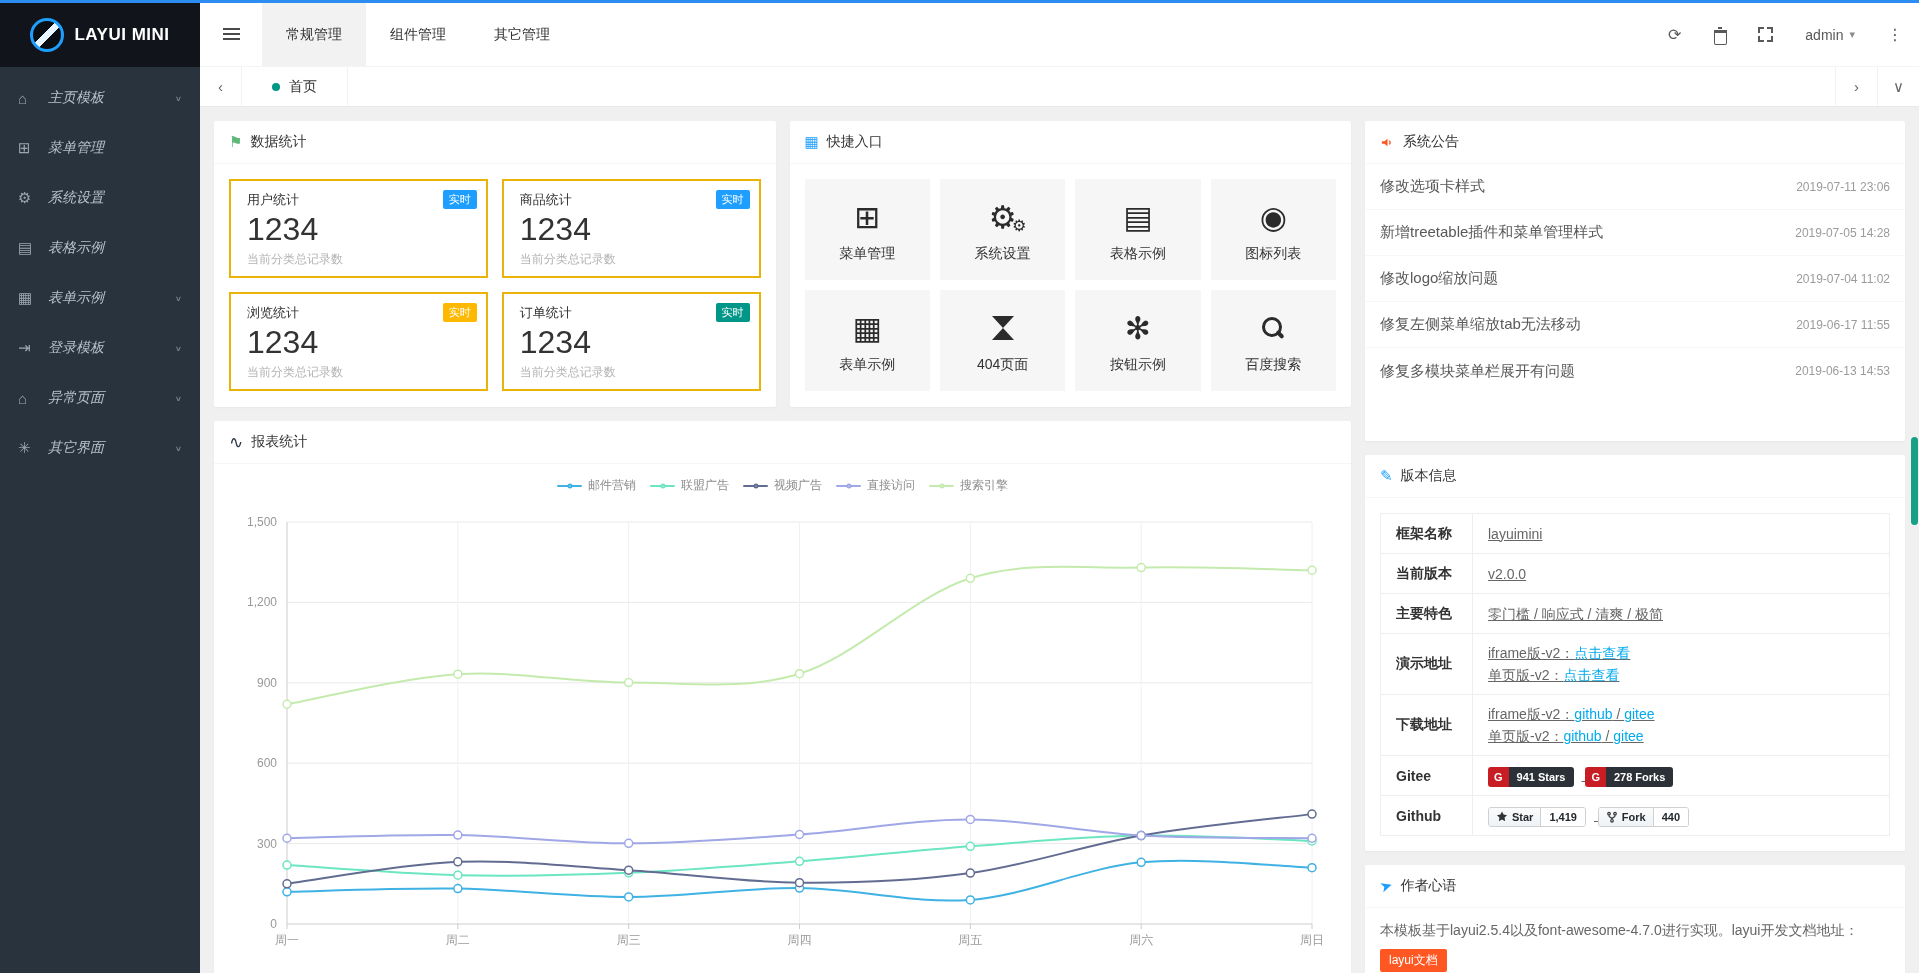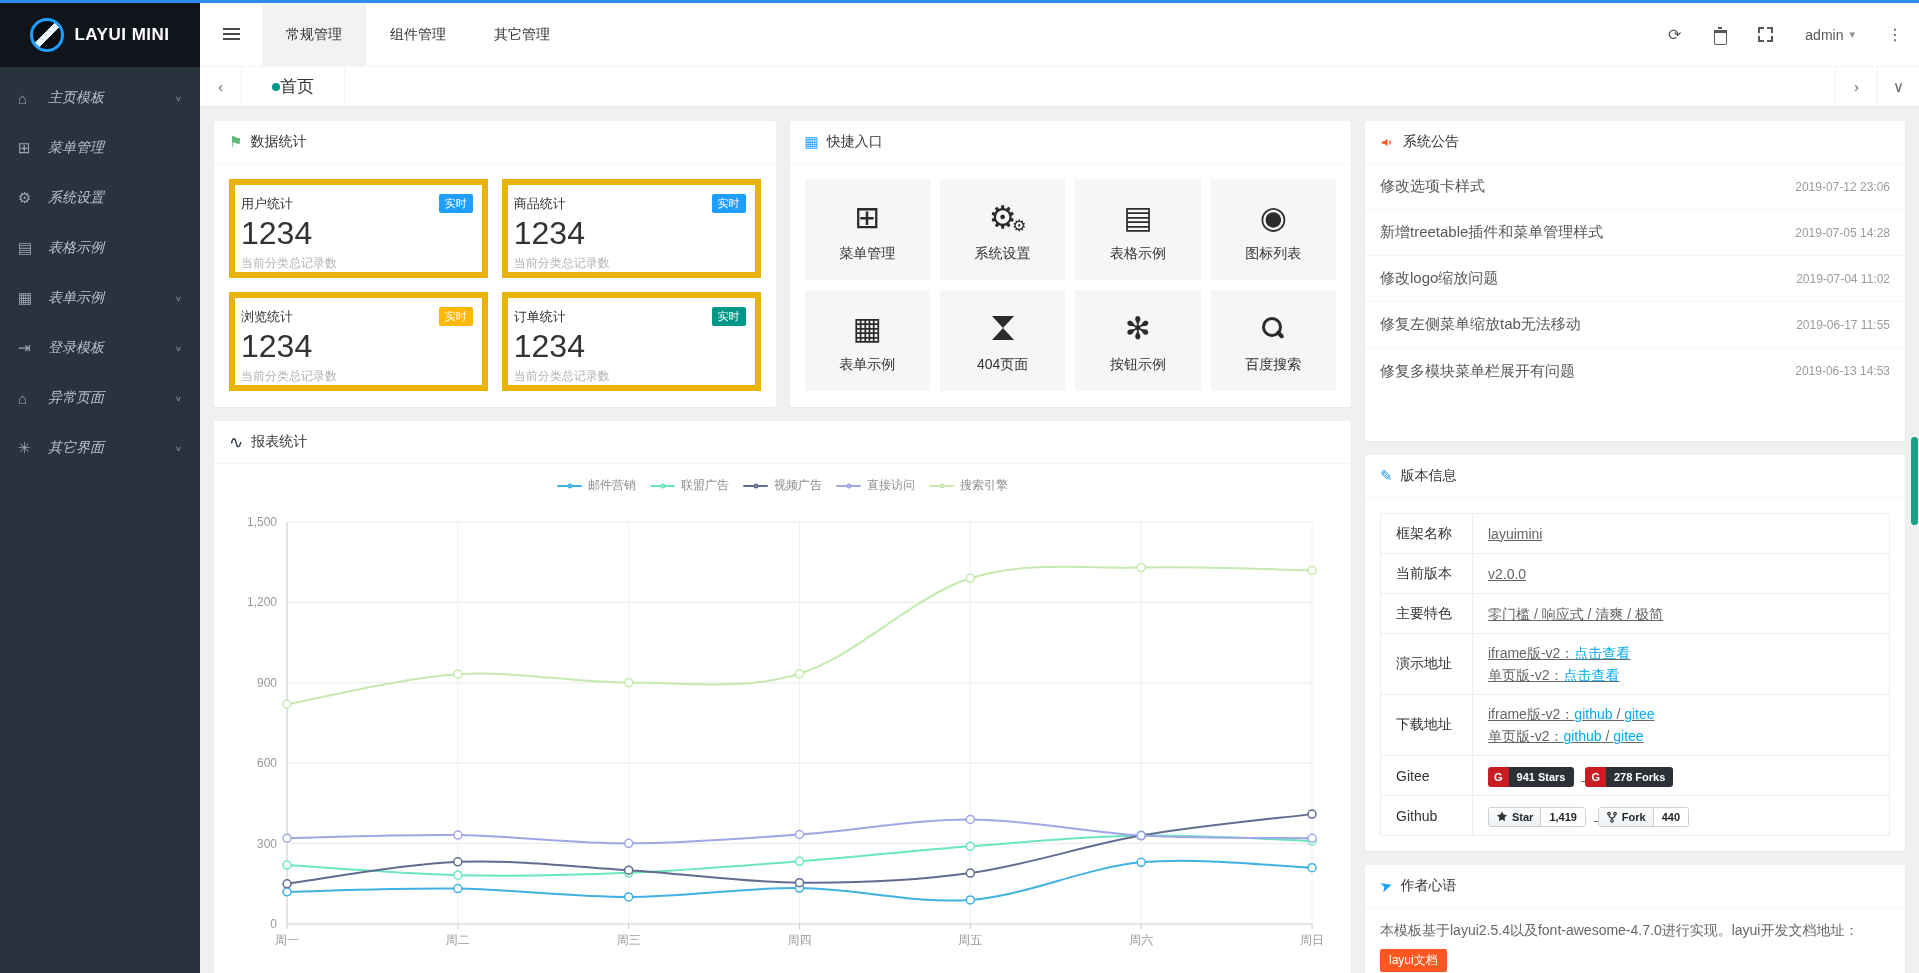--- a/index.html
+++ b/index.html
@@ -52,41 +52,41 @@
       linear-gradient(#595959,#595959),linear-gradient(#595959,#595959);
     background-position:left top,left top,right top,right top,left bottom,left bottom,right bottom,right bottom;
     background-size:6px 2px,2px 6px,6px 2px,2px 6px,6px 2px,2px 6px,6px 2px,2px 6px; }
 
   
   .tabbar { height:40px; background:#fff; display:flex; align-items:stretch; border-bottom:1px solid #e9e9e9; }
   .tb-btn { width:42px; display:flex; align-items:center; justify-content:center; color:#666; cursor:pointer; font-size:15px; }
   .tb-btn.bl { border-left:1px solid #f2f2f2; }
   .tb-btn.br { border-right:1px solid #f2f2f2; }
   .tb-btn i { font-style:normal; }
-  .tb-tab { display:flex; align-items:center; padding:0 30px; border-right:1px solid #f2f2f2; font-size:17px; color:#333; cursor:pointer; }
+  .tb-tab { display:flex; align-items:center; gap:9px; padding:0 30px; border-right:1px solid #f2f2f2; font-size:14px; color:#333; cursor:pointer; }
   .tb-dot { width:8px; height:8px; border-radius:50%; background:#009688; }
   .tb-rest { flex:1; }
 
   
   .content { flex:1; overflow:hidden; padding:14px; display:flex; gap:14px; align-items:flex-start; background:#f0f0f0; }
   .card { background:#fff; border-radius:2px; box-shadow:0 1px 2px rgba(0,0,0,.04); }
   .card-hd { height:43px; display:flex; align-items:center; gap:8px; padding:0 15px; border-bottom:1px solid #f6f6f6; font-size:14px; color:#333; }
   .card-ico { font-style:normal; font-size:15px; }
   .card-stats .card-ico { color:#5FB878; }
   .card-quick .card-ico { color:#1E9FFF; }
   .card-report .card-ico { color:#2d3a4b; font-size:17px; }
   .card-version .card-ico { color:#1E9FFF; }
   .card-author .card-ico { color:#1E9FFF; display:inline-block; transform:rotate(-18deg); }
 
   .col-left { flex:1; min-width:0; display:flex; flex-direction:column; gap:14px; }
   .row-top { display:flex; gap:14px; }
   .card-stats,.card-quick { flex:1; height:286px; }
 
   .stats-grid { display:grid; grid-template-columns:1fr 1fr; grid-auto-rows:99px; gap:14px; padding:15px; }
-  .stat-box { position:relative; border:6px solid #eab308; background:#fff; padding:10px 6px; }
+  .stat-box { position:relative; border:2px solid #eab308; background:#fff; padding:10px 16px; }
   .stat-label { font-size:13px; color:#333; }
   .stat-value { font-size:32px; color:#333; margin-top:2px; }
   .stat-caption { font-size:12px; color:#b3b3b3; margin-top:3px; }
   .stat-badge { position:absolute; top:9px; right:9px; color:#fff; font-size:11px; padding:2px 6px; border-radius:2px; }
 
   .quick-grid { display:grid; grid-template-columns:repeat(4,1fr); grid-auto-rows:101px; gap:10px; padding:15px; }
   .quick-item { background:#f6f6f6; display:flex; flex-direction:column; align-items:center; justify-content:center; gap:7px; cursor:pointer; }
   .quick-icon { height:42px; display:flex; align-items:center; justify-content:center; font-size:31px; color:#2b2b2b; }
   .quick-icon i { font-style:normal; line-height:1; }
   .quick-label { font-size:14px; color:#333; }
@@ -110,21 +110,21 @@
   
   .col-right { width:540px; flex-shrink:0; display:flex; flex-direction:column; gap:14px; }
   .card-announce { height:320px; }
   .ann-row { height:46px; display:flex; align-items:center; justify-content:space-between; padding:0 15px; border-bottom:1px solid #f7f7f7; cursor:pointer; }
   .ann-row:last-child { border-bottom:none; }
   .ann-text { font-size:15px; color:#595959; }
   .ann-date { font-size:12px; color:#9b9b9b; }
 
   .v-table { width:calc(100% - 30px); margin:15px; border-collapse:collapse; }
   .v-table td { border:1px solid #eee; font-size:14px; }
-  .v-label { width:92px; color:#333; padding:0 15px; height:40px; white-space:nowrap; }
+  .v-label { width:92px; color:#333; padding:0 15px; height:40px; white-space:nowrap;font-weight:bold; }
   .v-value { color:#666; padding:8px 15px; line-height:22px;text-decoration:underline; }
   .v-value a { color:#01AAED; text-decoration:none; cursor:pointer; }
   .badge-gitee { display:inline-flex; height:20px; border-radius:3px; overflow:hidden; font-size:11px; font-weight:bold; cursor:pointer; margin-right:8px; vertical-align:middle; }
   .bg-left { background:#c71d23; color:#fff; padding:0 6px; display:flex; align-items:center; }
   .bg-right { background:#2b3137; color:#fff; padding:0 8px; display:flex; align-items:center; }
   .badge-github { display:inline-flex; height:20px; border:1px solid #d0d0d0; border-radius:3px; overflow:hidden; font-size:11px; font-weight:bold; color:#24292e; cursor:pointer; margin-right:8px; vertical-align:middle; background:#fff; }
   .gh-left { background:linear-gradient(#fafbfc,#eff3f6); padding:0 7px; display:flex; align-items:center; gap:4px; border-right:1px solid #d0d0d0; }
   .gh-right { padding:0 8px; display:flex; align-items:center; background:#fff; }
 
   .card-author { height:210px; }
@@ -452,21 +452,21 @@
         <section class="card card-announce">
           <div class="card-hd">
             <svg viewBox="0 0 24 24" width="15" height="15">
                 <path fill="#FF5722" d="M3 10v4h4l5 4V6L7 10H3z"></path>
                 <path fill="none" stroke="#FF5722" stroke-width="2" d="M15 9a4.5 4.5 0 0 1 0 6"></path>
               </svg>
             <span>系统公告</span>
           </div>
           <div class="ann-row">
             <span class="ann-text">修改选项卡样式</span>
-            <span class="ann-date">2019-07-12 23:06</span>
+            <span class="ann-date">2019-07-11 23:06</span>
           </div>
           <div class="ann-row">
             <span class="ann-text">新增treetable插件和菜单管理样式</span>
             <span class="ann-date">2019-07-05 14:28</span>
           </div>
           <div class="ann-row">
             <span class="ann-text">修改logo缩放问题</span>
             <span class="ann-date">2019-07-04 11:02</span>
           </div>
           <div class="ann-row">

